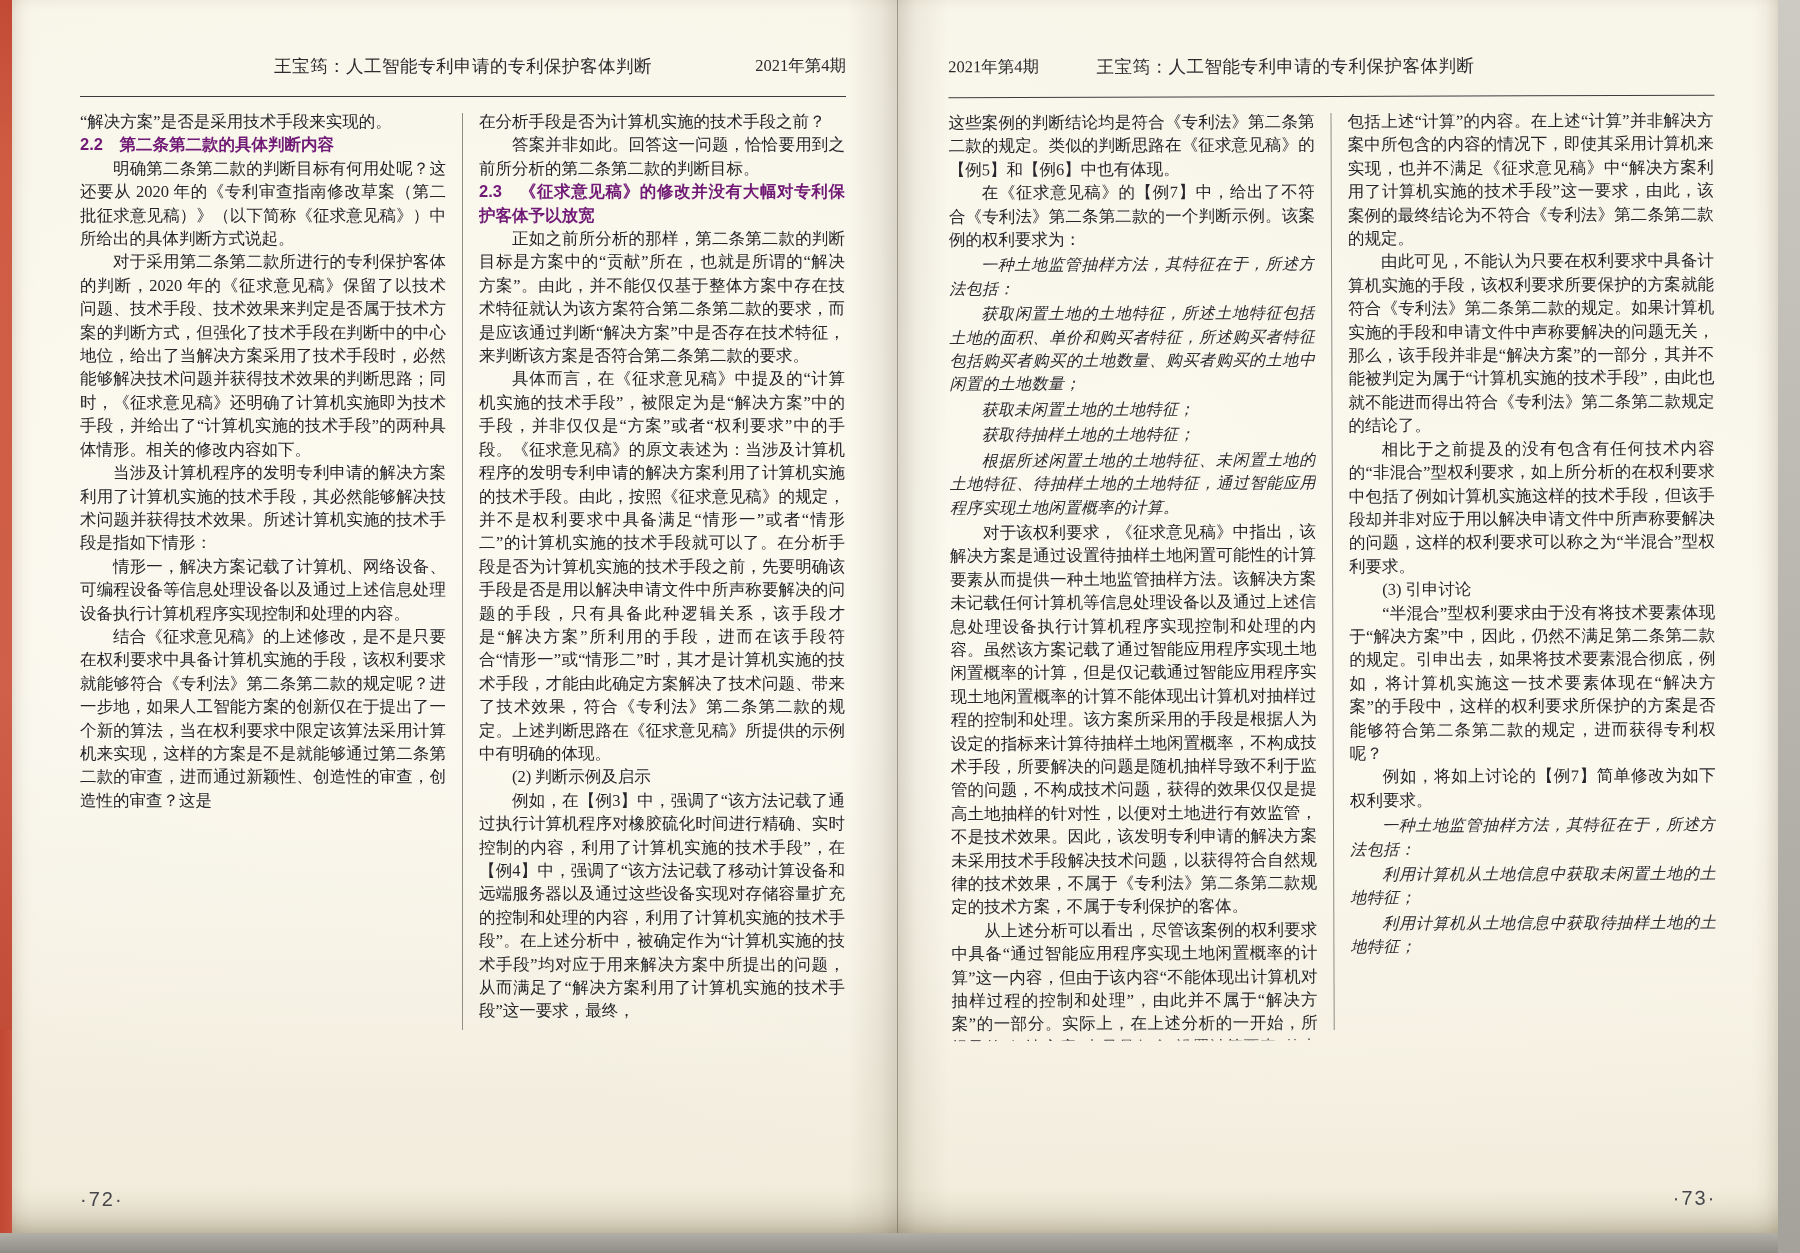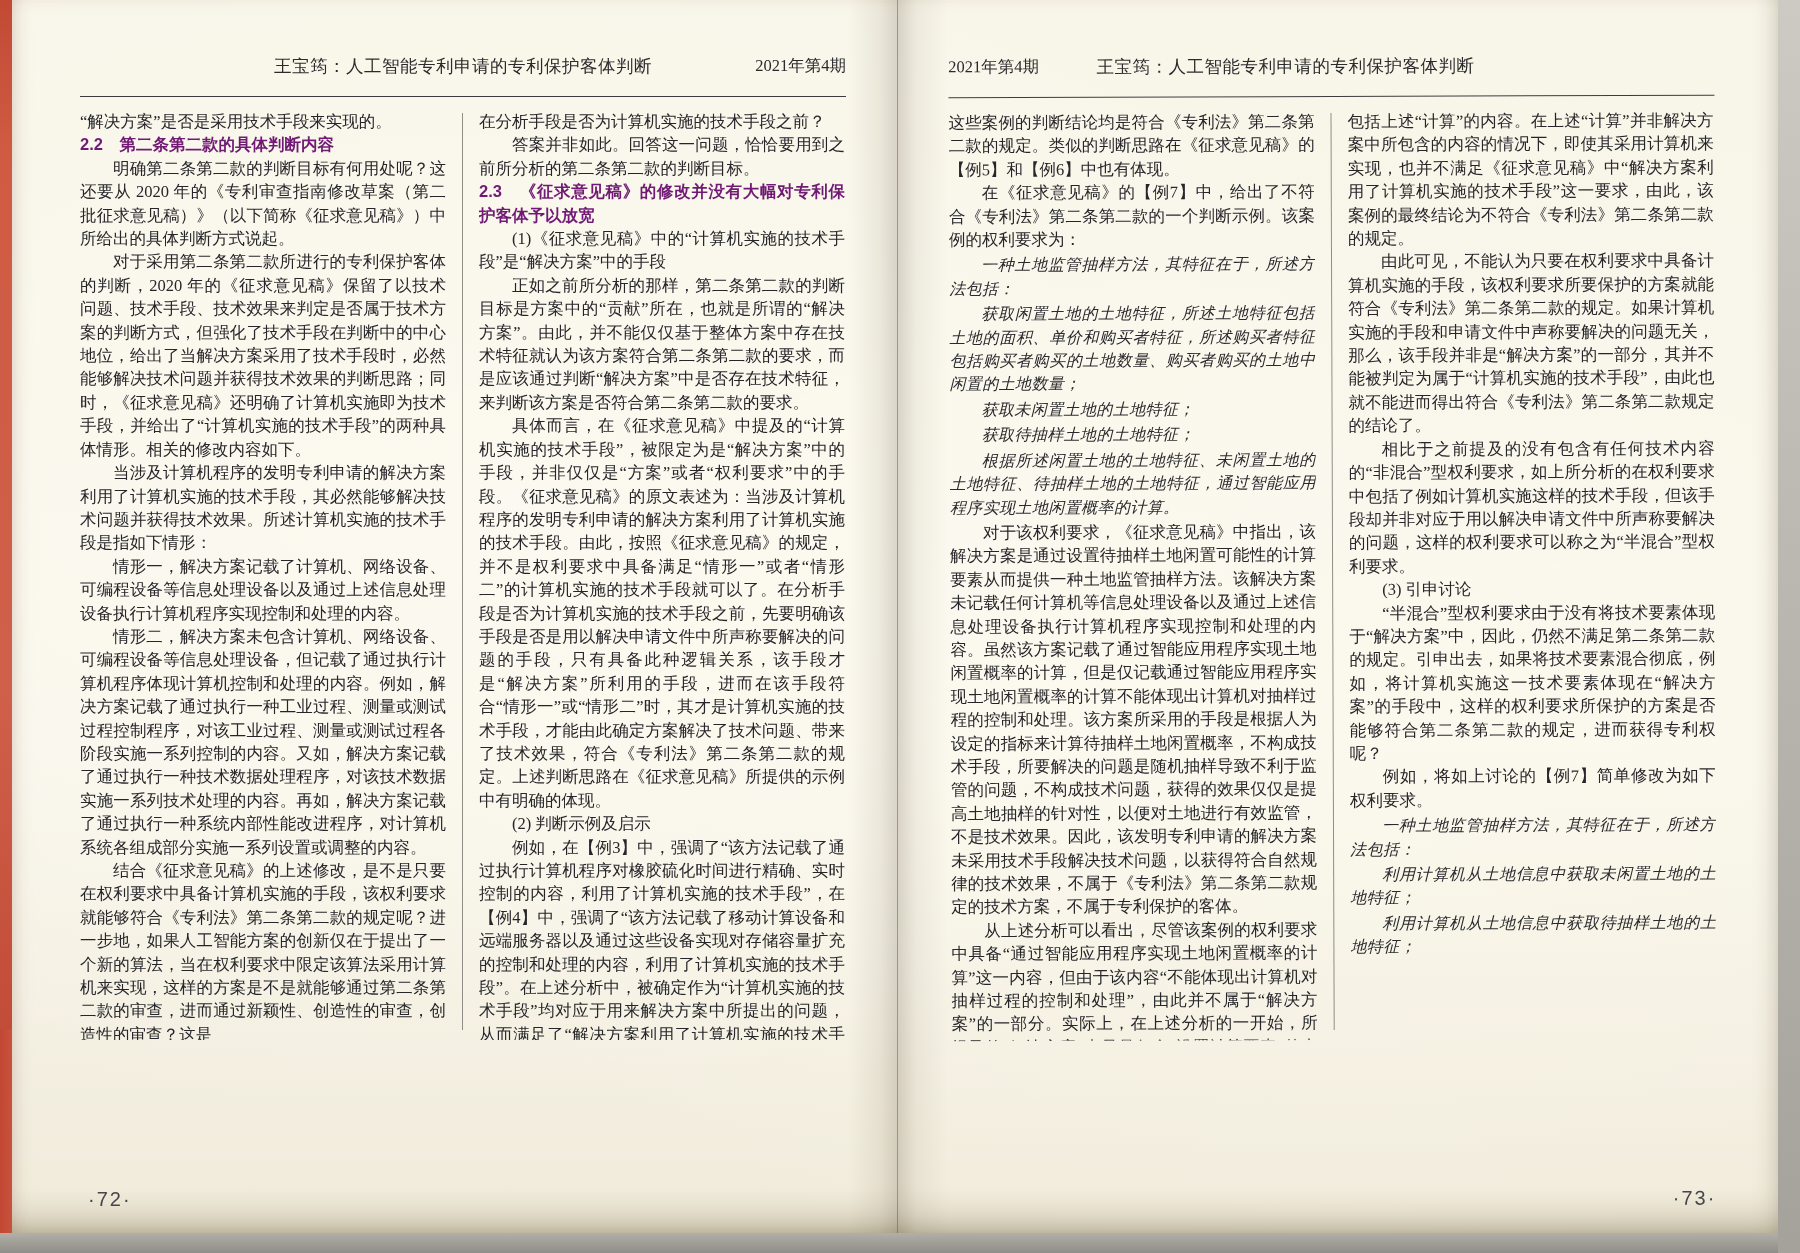--- a/index.html
+++ b/index.html
@@ -52,21 +52,21 @@
 
   .col p{margin:0;text-align:justify;text-indent:2em;word-break:break-all;
     font-size:16.5px;line-height:23.4px;color:#26262a;}
   p.cont{text-indent:0;}
   p.heading{text-indent:0;font-family:"Liberation Sans",sans-serif;font-weight:700;
     font-size:16.5px;color:#701a75;}
   p.claim{font-style:italic;font-size:16px;margin:2px 0;letter-spacing:.4px;color:#2a2a2e;}
 
   .page-num{position:absolute;top:1142px;font-size:20px;color:#46464a;letter-spacing:2px;
     font-family:"Liberation Sans",sans-serif;}
-  .page-left .page-num{left:8px;}
+  .page-left .page-num{left:0;}
   .page-right .page-num{right:2px;}
 </style>
 </head>
 <body>
 
 <div class="red-edge"></div>
 <div class="red-corner"></div>
 <div class="paper"></div>
 <div class="gutter"></div>
 <div class="gutter-line"></div>
@@ -80,29 +80,27 @@
   </div>
   <div class="rule"></div>
   <div class="cols">
     <div class="col">
       <p class="cont">“解决方案”是否是采用技术手段来实现的。</p>
       <p class="heading">2.2　第二条第二款的具体判断内容</p>
       <p>明确第二条第二款的判断目标有何用处呢？这还要从 2020 年的《专利审查指南修改草案（第二批征求意见稿）》（以下简称《征求意见稿》）中所给出的具体判断方式说起。</p>
       <p>对于采用第二条第二款所进行的专利保护客体的判断，2020 年的《征求意见稿》保留了以技术问题、技术手段、技术效果来判定是否属于技术方案的判断方式，但强化了技术手段在判断中的中心地位，给出了当解决方案采用了技术手段时，必然能够解决技术问题并获得技术效果的判断思路；同时，《征求意见稿》还明确了计算机实施即为技术手段，并给出了“计算机实施的技术手段”的两种具体情形。相关的修改内容如下。</p>
       <p>当涉及计算机程序的发明专利申请的解决方案利用了计算机实施的技术手段，其必然能够解决技术问题并获得技术效果。所述计算机实施的技术手段是指如下情形：</p>
       <p>情形一，解决方案记载了计算机、网络设备、可编程设备等信息处理设备以及通过上述信息处理设备执行计算机程序实现控制和处理的内容。</p>
-      <p>情形二，解决方案未包含计算机、网络设备、可编程设备等信息处理设备，但记载了通过执行计算机程序体现计算机控制和处理的内容。例如，解决方案记载了通过执行一种工业过程、测量或测试过程控制程序，对该工业过程、测量或测试过程各阶段实施一系列控制的内容。又如，解决方案记载了通过执行一种技术数据处理程序，对该技术数据实施一系列技术处理的内容。再如，解决方案记载了通过执行一种系统内部性能改进程序，对计算机系统各组成部分实施一系列设置或调整的内容。</p>
       <p>结合《征求意见稿》的上述修改，是不是只要在权利要求中具备计算机实施的手段，该权利要求就能够符合《专利法》第二条第二款的规定呢？进一步地，如果人工智能方案的创新仅在于提出了一个新的算法，当在权利要求中限定该算法采用计算机来实现，这样的方案是不是就能够通过第二条第二款的审查，进而通过新颖性、创造性的审查，创造性的审查？这是</p>
     </div>
     <div class="vdiv"></div>
     <div class="col">
       <p class="cont">在分析手段是否为计算机实施的技术手段之前？</p>
       <p>答案并非如此。回答这一问题，恰恰要用到之前所分析的第二条第二款的判断目标。</p>
       <p class="heading">2.3　《征求意见稿》的修改并没有大幅对专利保护客体予以放宽</p>
-      <p>(1)《征求意见稿》中的“计算机实施的技术手段”是“解决方案”中的手段</p>
       <p>正如之前所分析的那样，第二条第二款的判断目标是方案中的“贡献”所在，也就是所谓的“解决方案”。由此，并不能仅仅基于整体方案中存在技术特征就认为该方案符合第二条第二款的要求，而是应该通过判断“解决方案”中是否存在技术特征，来判断该方案是否符合第二条第二款的要求。</p>
       <p>具体而言，在《征求意见稿》中提及的“计算机实施的技术手段”，被限定为是“解决方案”中的手段，并非仅仅是“方案”或者“权利要求”中的手段。《征求意见稿》的原文表述为：当涉及计算机程序的发明专利申请的解决方案利用了计算机实施的技术手段。由此，按照《征求意见稿》的规定，并不是权利要求中具备满足“情形一”或者“情形二”的计算机实施的技术手段就可以了。在分析手段是否为计算机实施的技术手段之前，先要明确该手段是否是用以解决申请文件中所声称要解决的问题的手段，只有具备此种逻辑关系，该手段才是“解决方案”所利用的手段，进而在该手段符合“情形一”或“情形二”时，其才是计算机实施的技术手段，才能由此确定方案解决了技术问题、带来了技术效果，符合《专利法》第二条第二款的规定。上述判断思路在《征求意见稿》所提供的示例中有明确的体现。</p>
       <p>(2) 判断示例及启示</p>
       <p>例如，在【例3】中，强调了“该方法记载了通过执行计算机程序对橡胶硫化时间进行精确、实时控制的内容，利用了计算机实施的技术手段”，在【例4】中，强调了“该方法记载了移动计算设备和远端服务器以及通过这些设备实现对存储容量扩充的控制和处理的内容，利用了计算机实施的技术手段”。在上述分析中，被确定作为“计算机实施的技术手段”均对应于用来解决方案中所提出的问题，从而满足了“解决方案利用了计算机实施的技术手段”这一要求，最终，</p>
     </div>
   </div>
   <div class="page-num">·72·</div>
 </div>
 
 <div class="page page-right">

